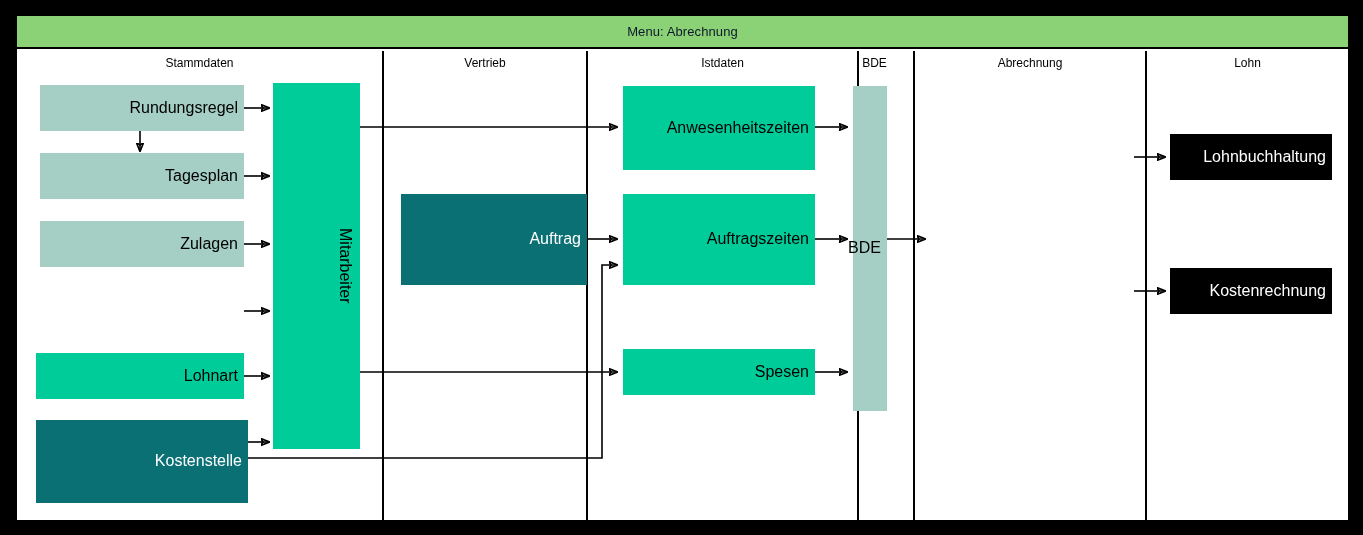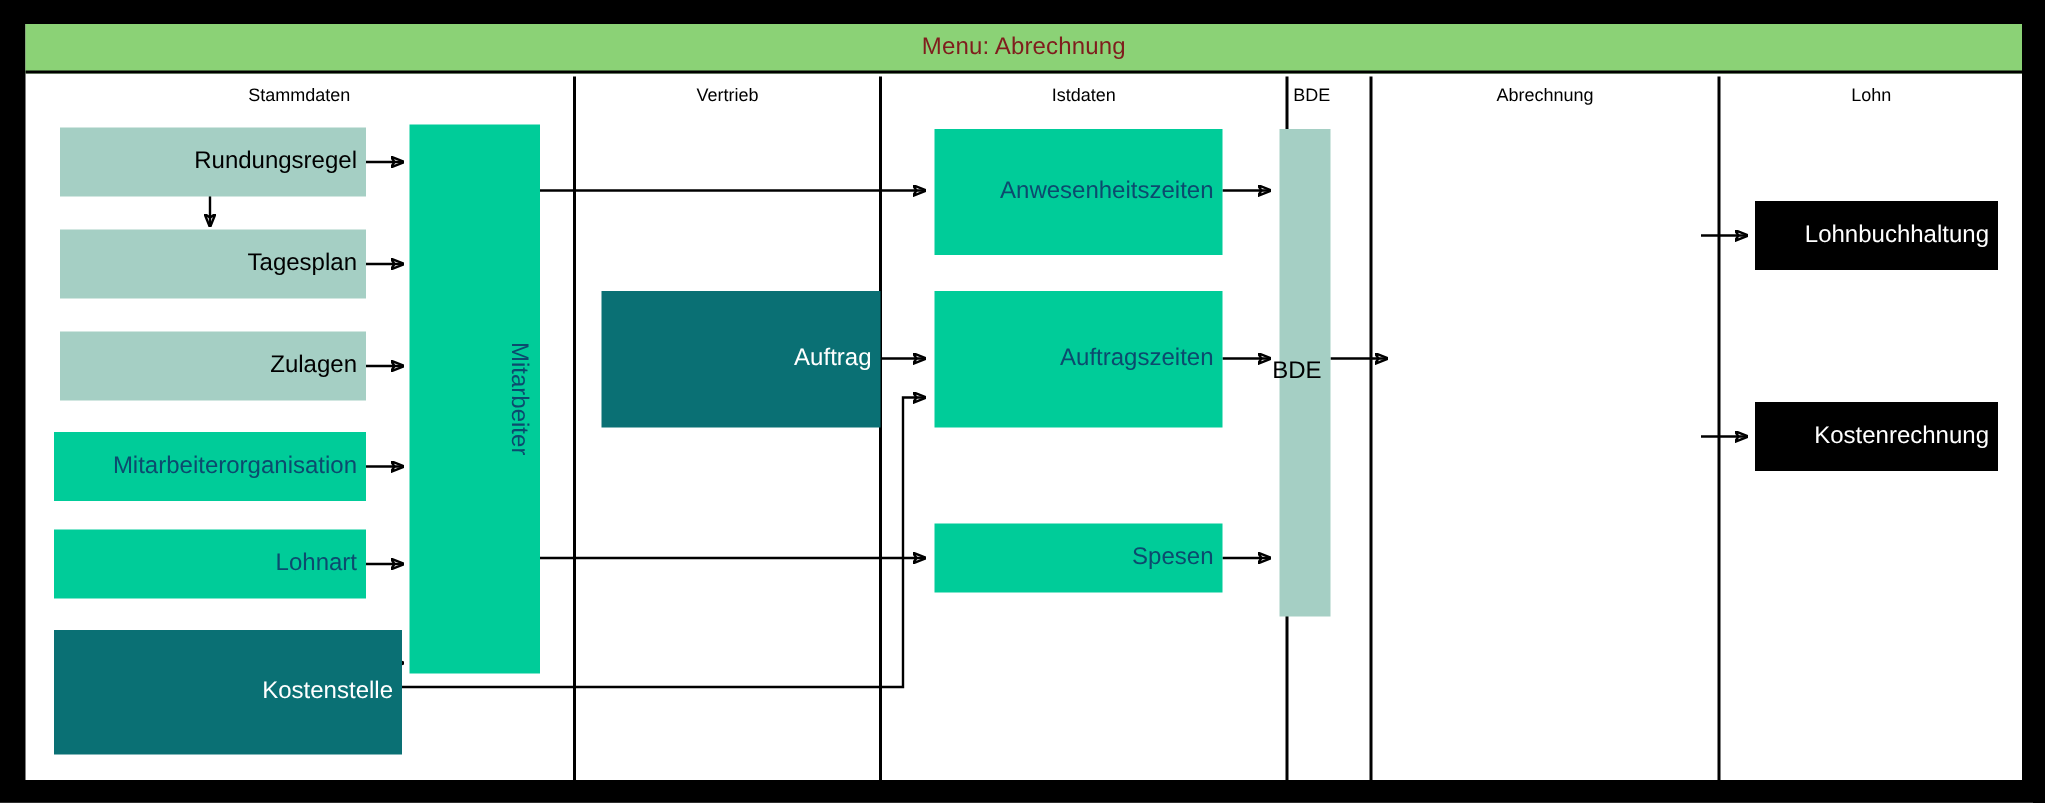--- a/index.html
+++ b/index.html
@@ -26,22 +26,22 @@
   .title-band{
     position:absolute;
     left:0; top:0;
     width:100%; height:33px;
     background:#8BD276;
     border-bottom:2px solid #000;
     box-sizing:border-box;
     display:flex; align-items:center; justify-content:center;
   }
   .title-band span{
-    font-size:16px;
-    color:#7f1d1d;
+    font-size:13px;
+    color:#0f172a;
     letter-spacing:.1px;
   }
   
   .lane{
     position:absolute;
     top:35px;
     height:469px;
     box-sizing:border-box;
     border-right:2px solid #000;
   }
@@ -58,21 +58,21 @@
     position:absolute;
     display:flex;
     align-items:center;
     justify-content:flex-end;
     box-sizing:border-box;
     font-size:16px;
     line-height:1.15;
     text-align:center;
     padding:0 6px;
   }
-  .n-mint    { background:#00CC99; color:#0c4a6e; }
+  .n-mint    { background:#00CC99; color:#000000; }
   .n-sage    { background:#A5CFC4; color:#000; }
   .n-teal    { background:#0A7074; color:#fff; }
   .n-green   { background:#8BD276; color:#000; }
   .n-black   { background:#000000; color:#fff;padding-left:16px; }
   .vertical-label{
     writing-mode:vertical-rl;
     text-orientation:mixed;
     font-size:16px;
   }
   
@@ -164,29 +164,26 @@
     </div>
 
     <div class="node n-sage" style="left:23px; top:137px; width:204px; height:46px;">
       <span>Tagesplan</span>
     </div>
 
     <div class="node n-sage" style="left:23px; top:205px; width:204px; height:46px;">
       <span>Zulagen</span>
     </div>
 
-    <div class="node n-mint" style="left:19px; top:272px; width:208px; height:46px;">
-      <span>Mitarbeiterorganisation</span>
-    </div>
 
     <div class="node n-mint" style="left:19px; top:337px; width:208px; height:46px;">
       <span>Lohnart</span>
     </div>
 
-    <div class="node n-teal" style="left:19px; top:404px; width:232px; height:83px;">
+    <div class="node n-teal" style="left:19px; top:404px; width:212px; height:83px;">
       <span>Kostenstelle</span>
     </div>
 
     <div class="node n-mint" style="left:256px; top:67px; width:87px; height:366px;">
       <span class="vertical-label">Mitarbeiter</span>
     </div>
 
     <div class="node n-teal" style="left:384px; top:178px; width:186px; height:91px;">
       <span>Auftrag</span>
     </div>

